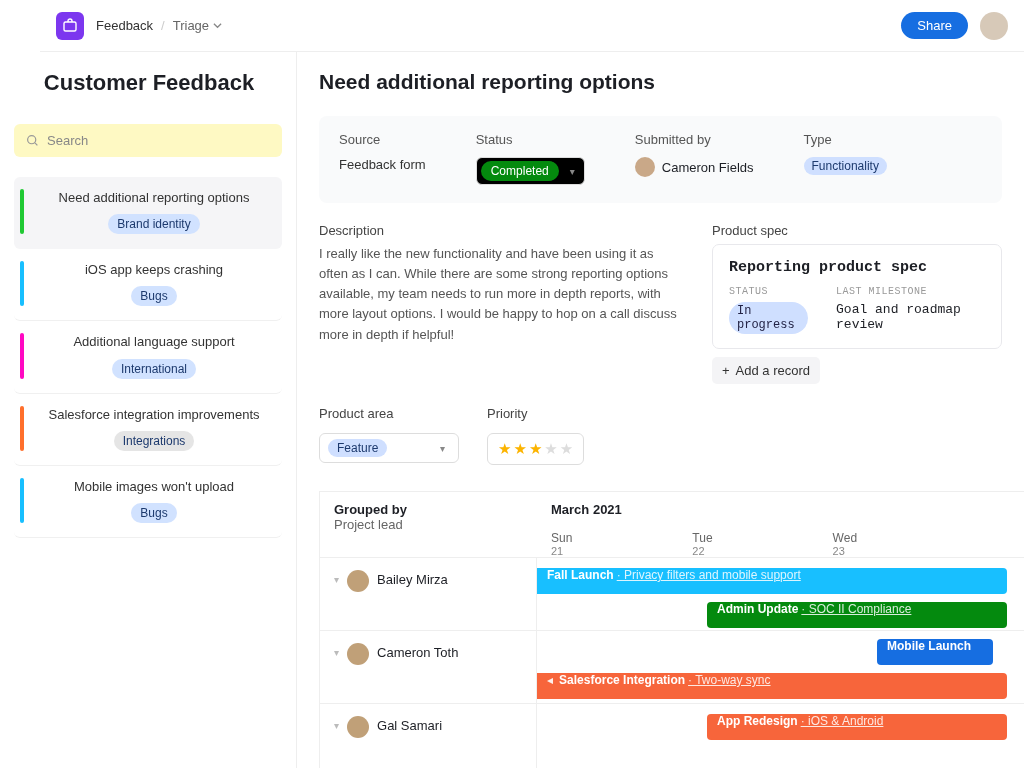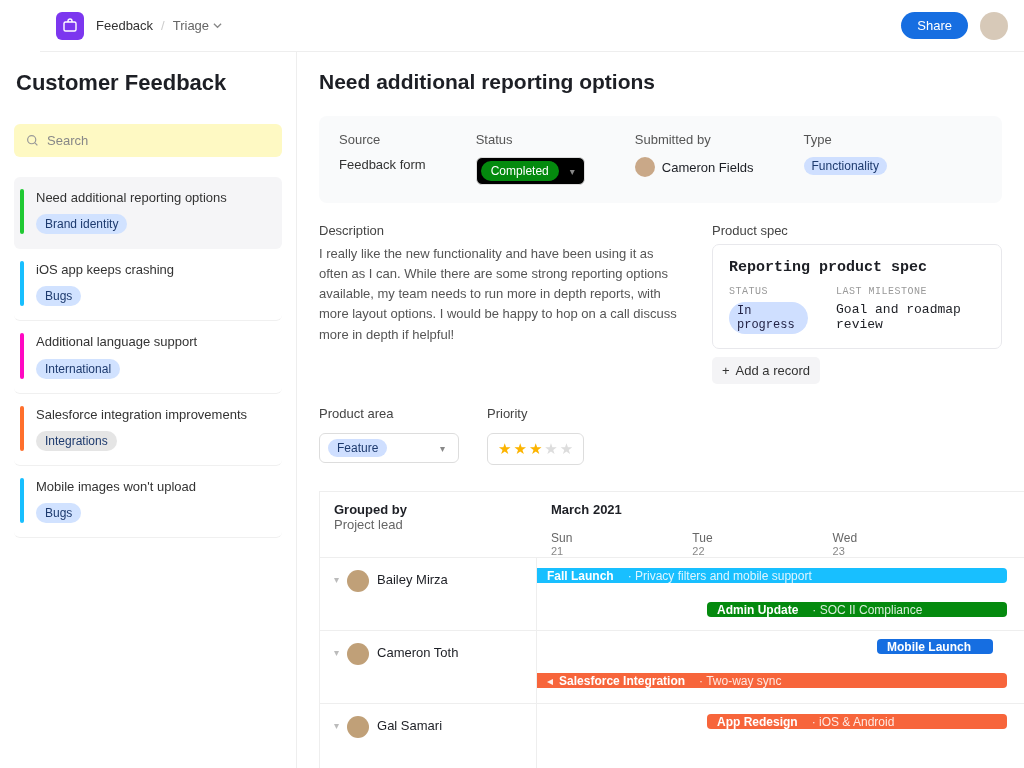--- a/index.html
+++ b/index.html
@@ -6,21 +6,21 @@
 body { font-family: -apple-system, BlinkMacSystemFont, "Segoe UI", Helvetica, Arial, sans-serif; font-size: 13px; color: #1d1f25; background: #fff; width: 1024px; height: 768px; overflow: hidden; }
 .topbar { height: 52px; border-bottom: 1px solid #eee; display: flex; align-items: center; padding: 0 16px; margin-left: 40px; }
 .app-icon { width: 28px; height: 28px; background: #7c37ef; border-radius: 6px; display: flex; align-items: center; justify-content: center; color: #fff; }
 .breadcrumb { display: flex; align-items: center; gap: 8px; margin-left: 12px; font-size: 13px; color: #333; }
 .breadcrumb .sep { color: #ccc; }
 .breadcrumb .tri { color: #666; display: inline-flex; align-items: center; gap: 4px; }
 .spacer { flex: 1; }
 .share-btn { background: #166ee1; color: #fff; border: none; border-radius: 999px; padding: 6px 16px; font-size: 13px; font-weight: 500; cursor: pointer; }
 .avatar-top { width: 28px; height: 28px; border-radius: 50%; background: #d7c9b8; margin-left: 12px; }
 .layout { display: flex; height: calc(768px - 52px); }
-.sidebar { width: 297px; border-right: 1px solid #eee; padding: 18px 14px 0 14px; overflow-y: auto; }
+.sidebar { width: 297px; border-right: 1px solid #eee; padding: 18px 14px 0 14px; overflow-y: auto; text-align: center; }
 .sidebar h1 { font-size: 22px; font-weight: 600; margin-bottom: 28px; padding-left: 2px; }
 .search { display: flex; align-items: center; gap: 8px; background: #fef9c3; border-radius: 6px; padding: 9px 12px; margin-bottom: 20px; color: #888; }
 .fb-item { display: flex; gap: 12px; padding: 12px 10px 14px 0; border-bottom: 1px solid #f0f0f0; cursor: pointer; border-radius: 6px; }
 .fb-item.selected { background: #f5f5f7; border-bottom: 1px solid transparent; }
 .fb-bar { width: 4px; border-radius: 3px; margin-left: 6px; flex-shrink: 0; }
 .fb-content { flex: 1; }
 .fb-title { font-size: 13px; color: #333; line-height: 1.4; margin-bottom: 7px; }
 .tag { display: inline-block; font-size: 12px; padding: 3px 9px; border-radius: 999px; }
 .main { flex: 1; padding: 18px 0 0 22px; overflow-y: auto; }
 .main h2 { font-size: 21px; font-weight: 600; margin-bottom: 22px; }
@@ -62,23 +62,23 @@
 .tl-month { font-size: 13px; font-weight: 600; margin-bottom: 14px; }
 .tl-days { display: flex; gap: 120px; }
 .tl-day { font-size: 11px; color: #888; }
 .tl-day b { display: block; color: #666; font-weight: 500; font-size: 12px; }
 .tl-row { display: flex; border-bottom: 1px solid #eee; position: relative; }
 .tl-lead { width: 218px; padding: 12px 14px 34px; display: flex; align-items: flex-start; gap: 8px; border-right: 1px solid #eee; border-left: 1px solid #eee; }
 .tri-toggle { color: #bbb; font-size: 10px; margin-top: 4px; }
 .lead-av { width: 22px; height: 22px; border-radius: 50%; background: #c0a078; }
 .lead-name { font-size: 13px; margin-top: 2px; }
 .tl-bars { flex: 1; position: relative; min-height: 72px; }
-.bar { position: absolute; height: 15px; border-radius: 4px; color: #fff; font-size: 12px; display: flex; align-items: flex-end; padding: 0 10px; white-space: nowrap; }
+.bar { position: absolute; height: 26px; border-radius: 4px; color: #fff; font-size: 12px; display: flex; align-items: flex-start; padding: 0 10px; white-space: nowrap; }
 .bar .bt { font-weight: 600; }
-.bar .bs { opacity: 0.85; margin-left: 14px; }
+.bar .bs { opacity: 0.85; margin-left: 3px; text-decoration: underline; }
 </style>
 </head>
 <body>
 
 <div class="topbar">
   <div class="app-icon">
     <svg width="16" height="16" viewBox="0 0 16 16" fill="none">
         <rect x="2" y="4" width="12" height="9" rx="1.5" stroke="#fff" stroke-width="1.4"></rect>
         <path d="M6 4V3a2 2 0 012-2 2 2 0 012 2v1" stroke="#fff" stroke-width="1.4"></path>
       </svg>

